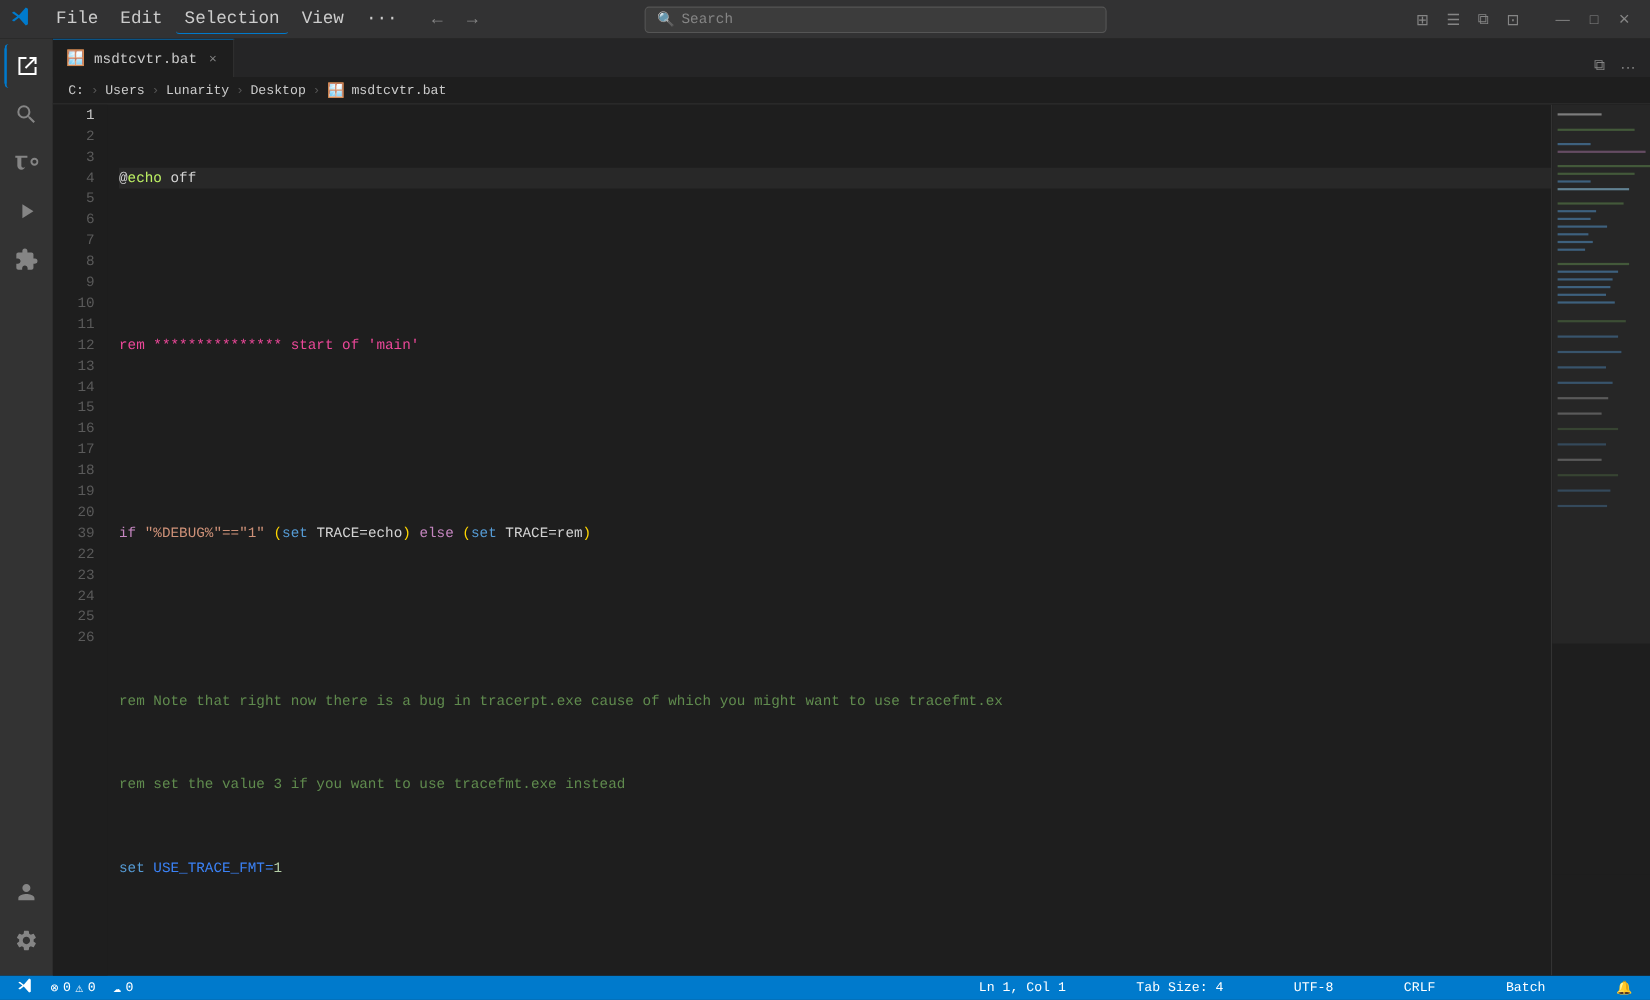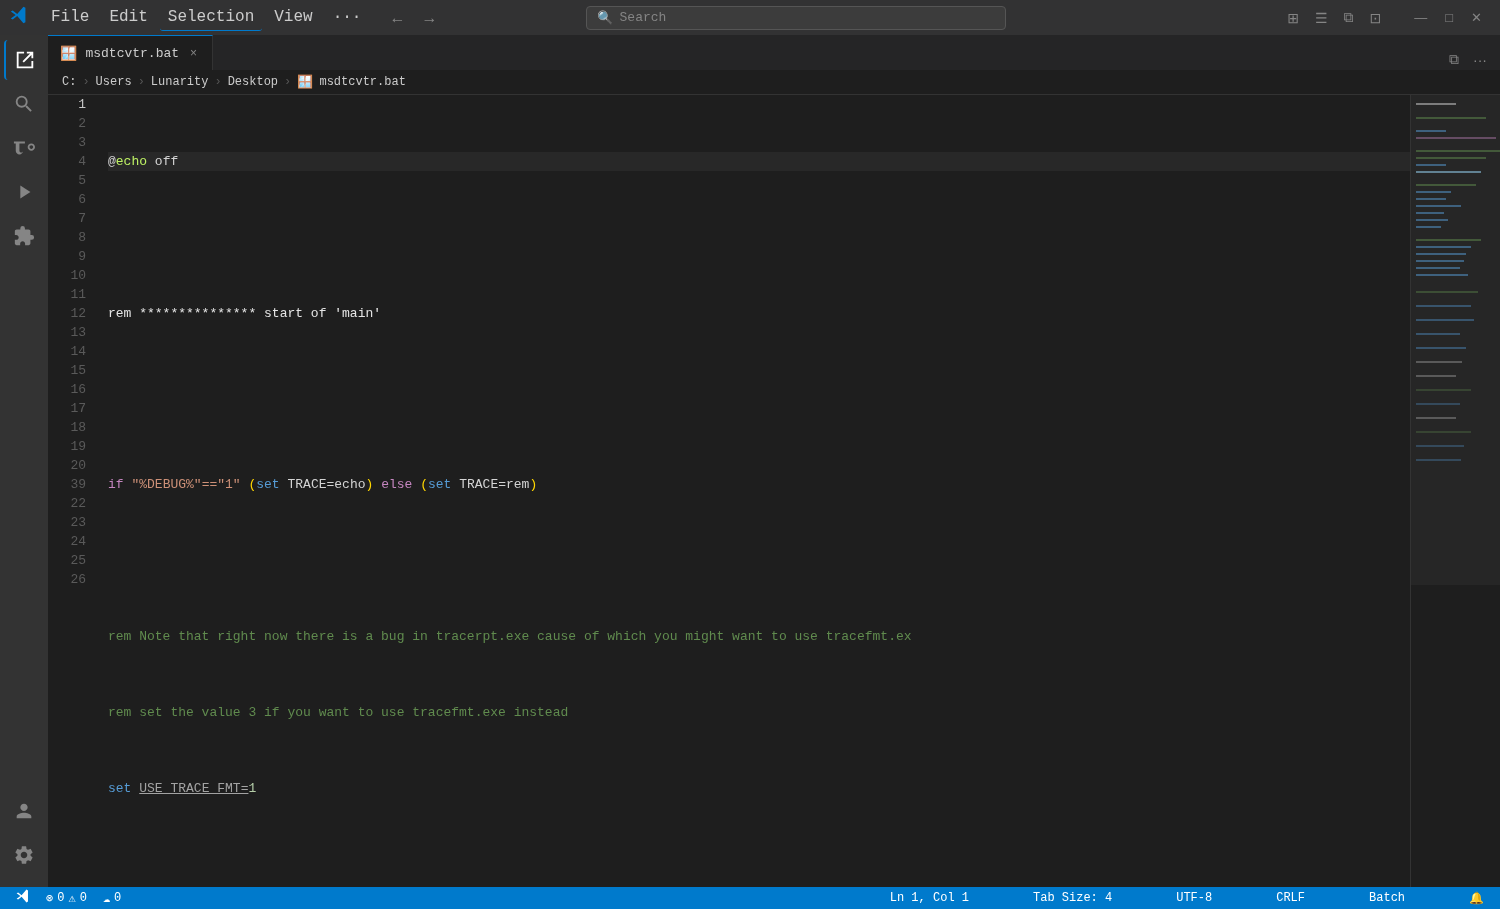--- a/index.html
+++ b/index.html
@@ -443,34 +443,34 @@
           <span class="line-number">25</span>
           <span class="line-number">26</span>
         </div>
 
         <div class="code-content">
           
           <span class="code-line active-line"><span style="color:#d4d4d4;">@</span><span style="color:#bef264;margin-top:14px;">echo</span> <span style="color:#d4d4d4;">off</span></span>
           
           <span class="code-line"> </span>
           
-          <span class="code-line"><span style="color:#e5e5e5;">rem *************** start of 'main'</span></span>
+          <span class="code-line"><span style="color:#ec4899;">rem *************** start of 'main'</span></span>
           
           <span class="code-line"> </span>
           
           
           <span class="code-line"><span style="color:#c586c0;">if</span> <span style="color:#ce9178;">"%DEBUG%"=="1"</span> <span style="color:#ffd700;">(</span><span style="color:#569cd6;">set</span> <span style="color:#d4d4d4;">TRACE=echo</span><span style="color:#ffd700;">)</span> <span style="color:#c586c0;">else</span> <span style="color:#ffd700;">(</span><span style="color:#569cd6;">set</span> <span style="color:#d4d4d4;">TRACE=rem</span><span style="color:#ffd700;">)</span></span>
           
           <span class="code-line"> </span>
           
           <span class="code-line"><span style="color:#608b4e;">rem Note that right now there is a bug in tracerpt.exe cause of which you might want to use tracefmt.ex</span></span>
           
           <span class="code-line"><span style="color:#608b4e;">rem set the value 3 if you want to use tracefmt.exe instead</span></span>
           
-          <span class="code-line"><span style="color:#569cd6;">set</span> <span style="color:#a3a3a3;text-decoration:underline;">USE_TRACE_FMT=</span><span style="color:#b5cea8;">1</span></span>
+          <span class="code-line"><span style="color:#569cd6;">set</span> <span style="color:#3b82f6;">USE_TRACE_FMT=</span><span style="color:#b5cea8;">1</span></span>
           
           
           
           
           
           
           
           
           
           

